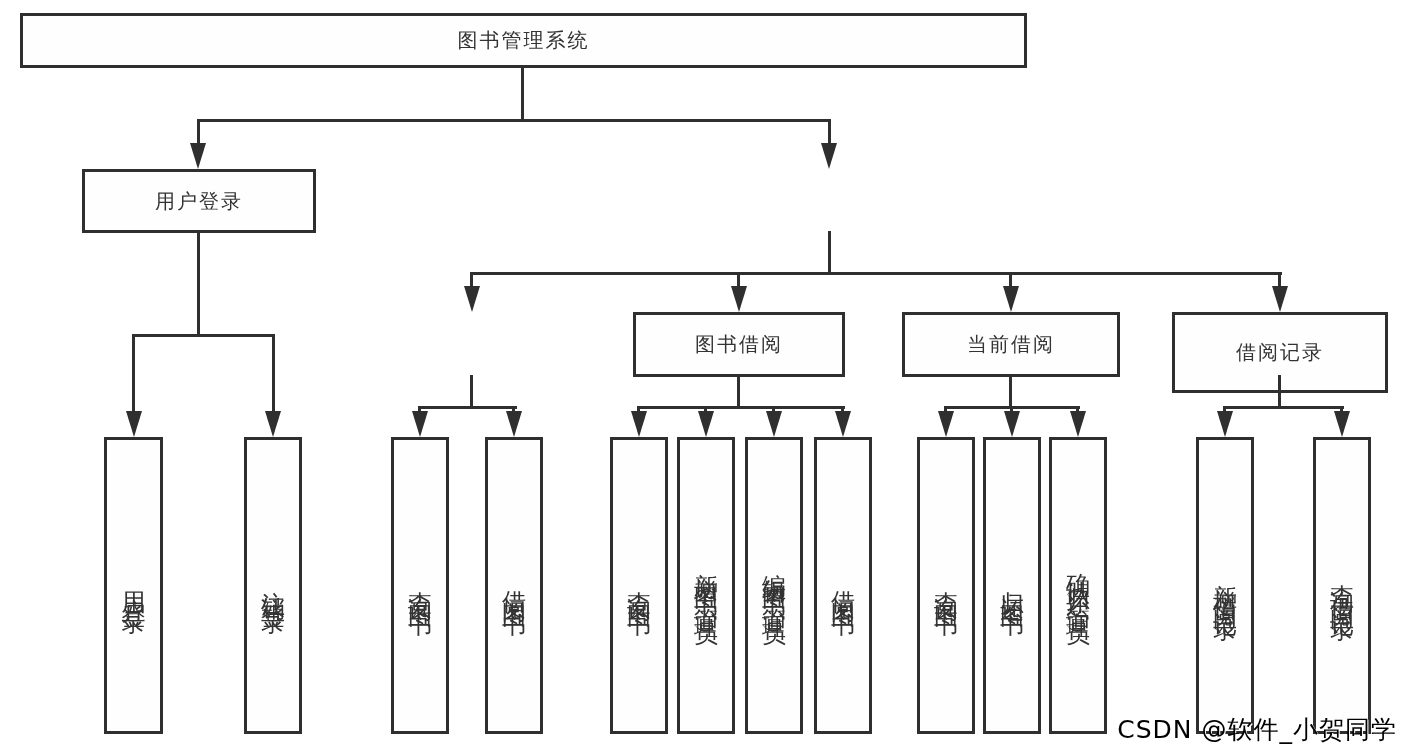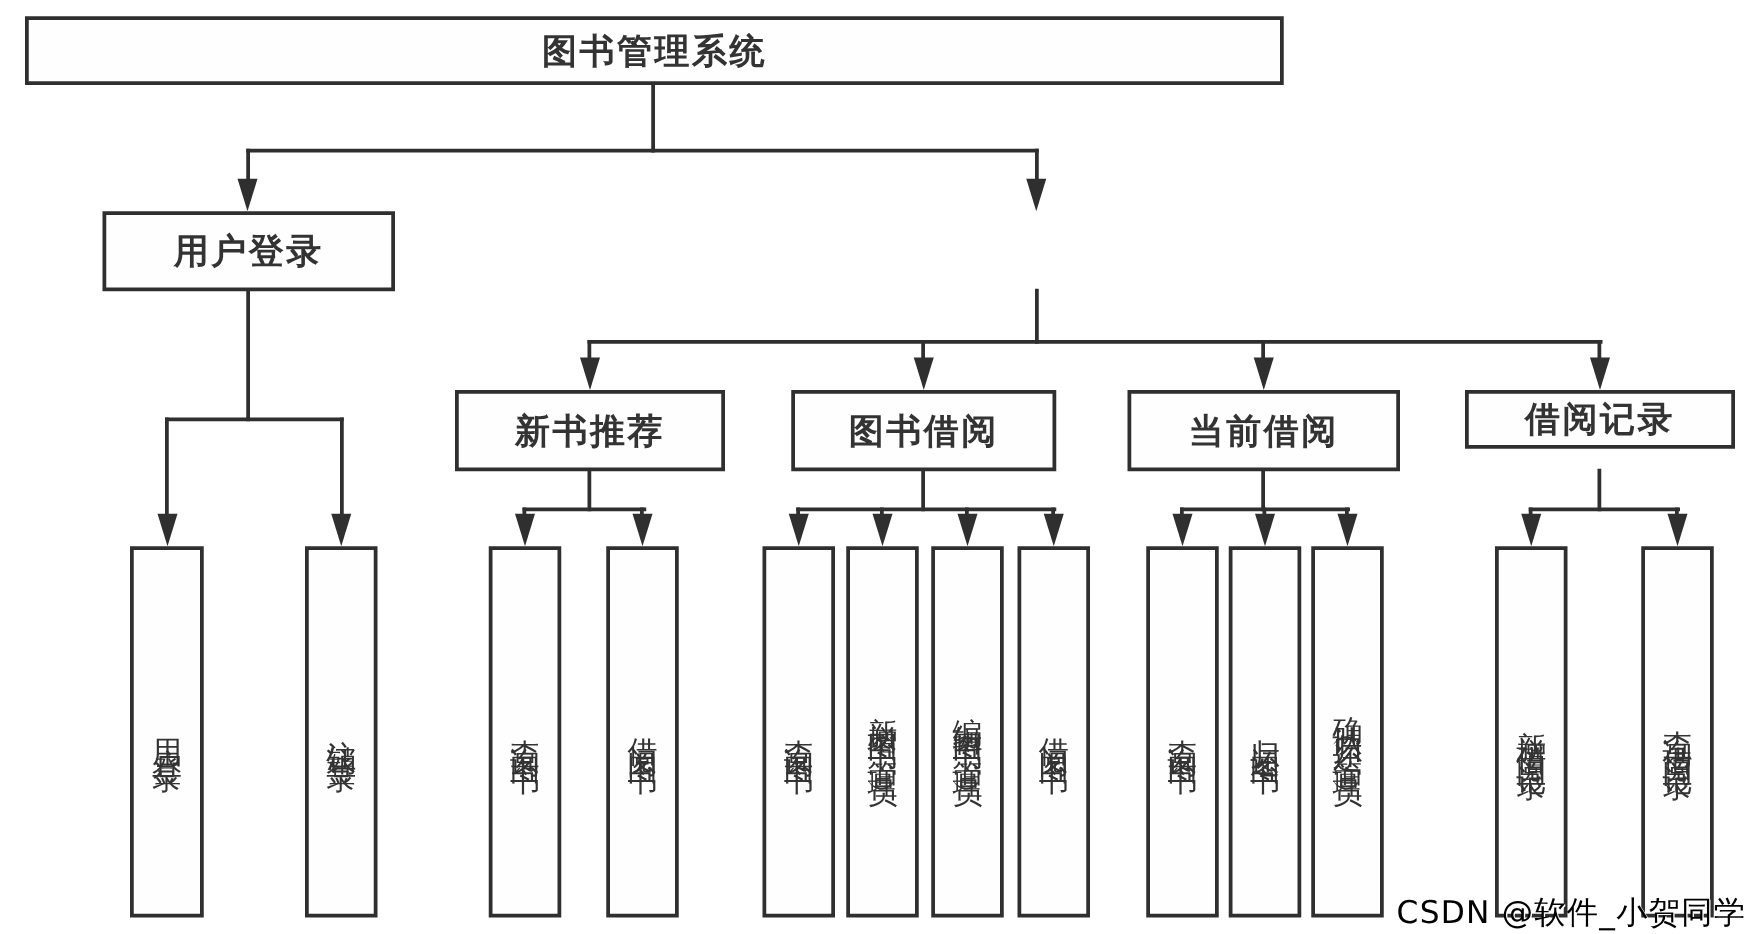--- a/index.html
+++ b/index.html
@@ -14,24 +14,23 @@
     position:absolute;
     box-sizing:border-box;
     border:3px solid #2f2f2f;
     background:#fefefe;
     color:#333333;
     display:flex;
     align-items:center;
     justify-content:center;
   }
   .hbox{
-    font-size:28px;
+    font-size:20px;
     letter-spacing:2px;
     white-space:nowrap;
-    font-weight:bold;
   }
   .vbox{
     writing-mode:vertical-rl;
     text-orientation:mixed;
     font-size:24px;
     letter-spacing:7px;
     line-height:1;
   }
   .hline,.vline{position:absolute;background:#2f2f2f;}
   .hline{height:3px;}
@@ -86,30 +85,27 @@
   <div class="hline" style="left:470px;top:272px;width:812px;"></div>
   <div class="vline" style="left:470px;top:272px;height:20px;"></div>
   <div class="vline" style="left:737px;top:272px;height:20px;"></div>
   <div class="vline" style="left:1009px;top:272px;height:20px;"></div>
   <div class="vline" style="left:1278px;top:272px;height:20px;"></div>
   <div class="arrow" style="left:464px;top:286px;"></div>
   <div class="arrow" style="left:731px;top:286px;"></div>
   <div class="arrow" style="left:1003px;top:286px;"></div>
   <div class="arrow" style="left:1272px;top:286px;"></div>
 
-  <div class="box hbox" style="left:364px;top:312px;width:216px;height:65px;">
-    <span>新书推荐</span>
-  </div>
   <div class="box hbox" style="left:902px;top:312px;width:218px;height:65px;">
     <span>当前借阅</span>
   </div>
   <div class="box hbox" style="left:633px;top:312px;width:212px;height:65px;">
     <span>图书借阅</span>
   </div>
-  <div class="box hbox" style="left:1172px;top:312px;width:216px;height:47px;">
+  <div class="box hbox" style="left:1172px;top:312px;width:216px;height:81px;">
     <span>借阅记录</span>
   </div>
 
   <div class="vline" style="left:470px;top:375px;height:34px;"></div>
   <div class="hline" style="left:418px;top:406px;width:99px;"></div>
   <div class="vline" style="left:418px;top:406px;height:12px;"></div>
   <div class="vline" style="left:512px;top:406px;height:12px;"></div>
   <div class="arrow" style="left:412px;top:411px;"></div>
   <div class="arrow" style="left:506px;top:411px;"></div>
 

